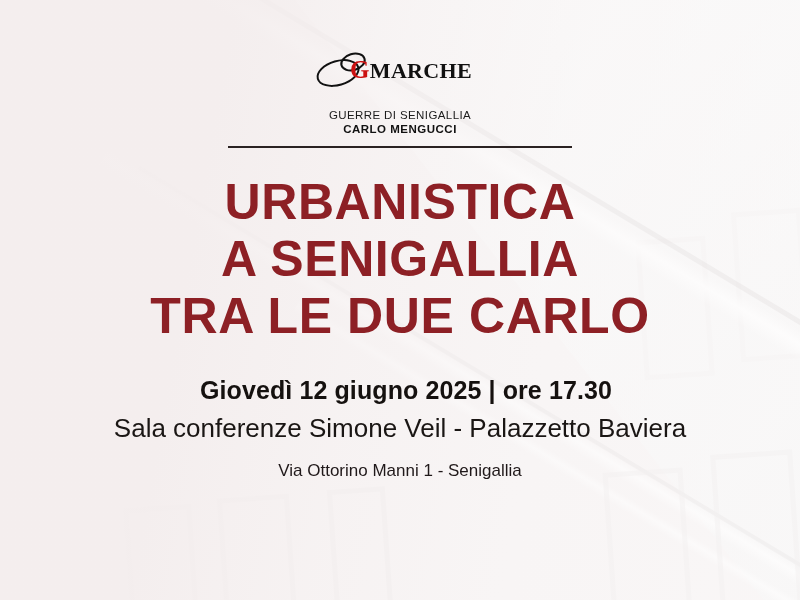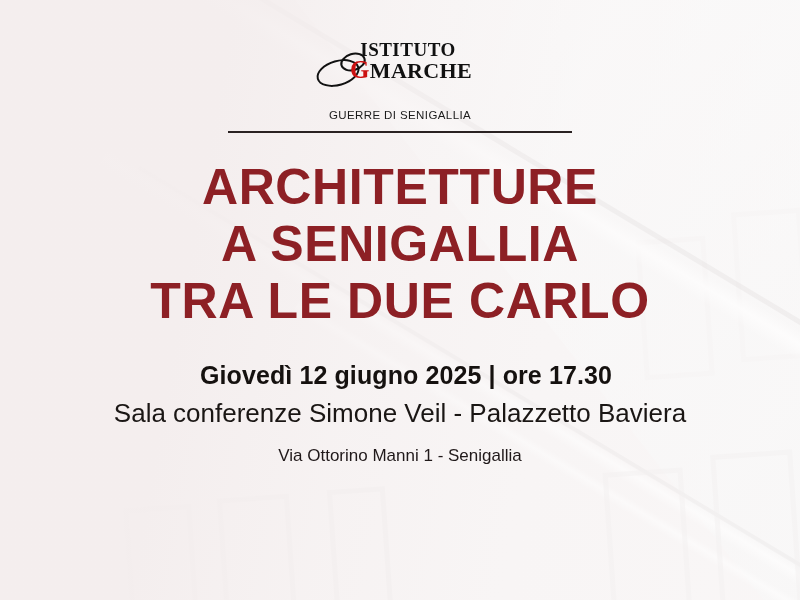--- a/index.html
+++ b/index.html
@@ -284,30 +284,30 @@
     <div class="bg-window w5"></div>
     <div class="bg-wash"></div>
   </div>
 
   <div class="content">
 
     <div class="logo">
       <div class="logo-mark">
         <div class="logo-oval"></div>
         <div class="logo-oval small"></div>
-        <div class="logo-istituto">ISTITUTO</div>
         <div class="logo-gramsci"><span class="g">G</span><span>MARCHE</span></div>
       </div>
       <div class="logo-sezione">GUERRE DI SENIGALLIA</div>
+      <div class="logo-sub">CARLO MENGUCCI</div>
     </div>
 
     <div class="divider"></div>
 
     <div class="title">
-      <span class="line">ARCHITETTURE</span>
+      <span class="line">URBANISTICA</span>
       <span class="line">A SENIGALLIA</span>
       <span class="line">TRA LE DUE CARLO</span>
     </div>
 
     <div class="details">
       <div class="date-line">Giovedì 12 giugno 2025 | ore 17.30</div>
       <div class="venue-line">Sala conferenze Simone Veil - Palazzetto Baviera</div>
       <div class="address-line">Via Ottorino Manni 1 - Senigallia</div>
     </div>
 

